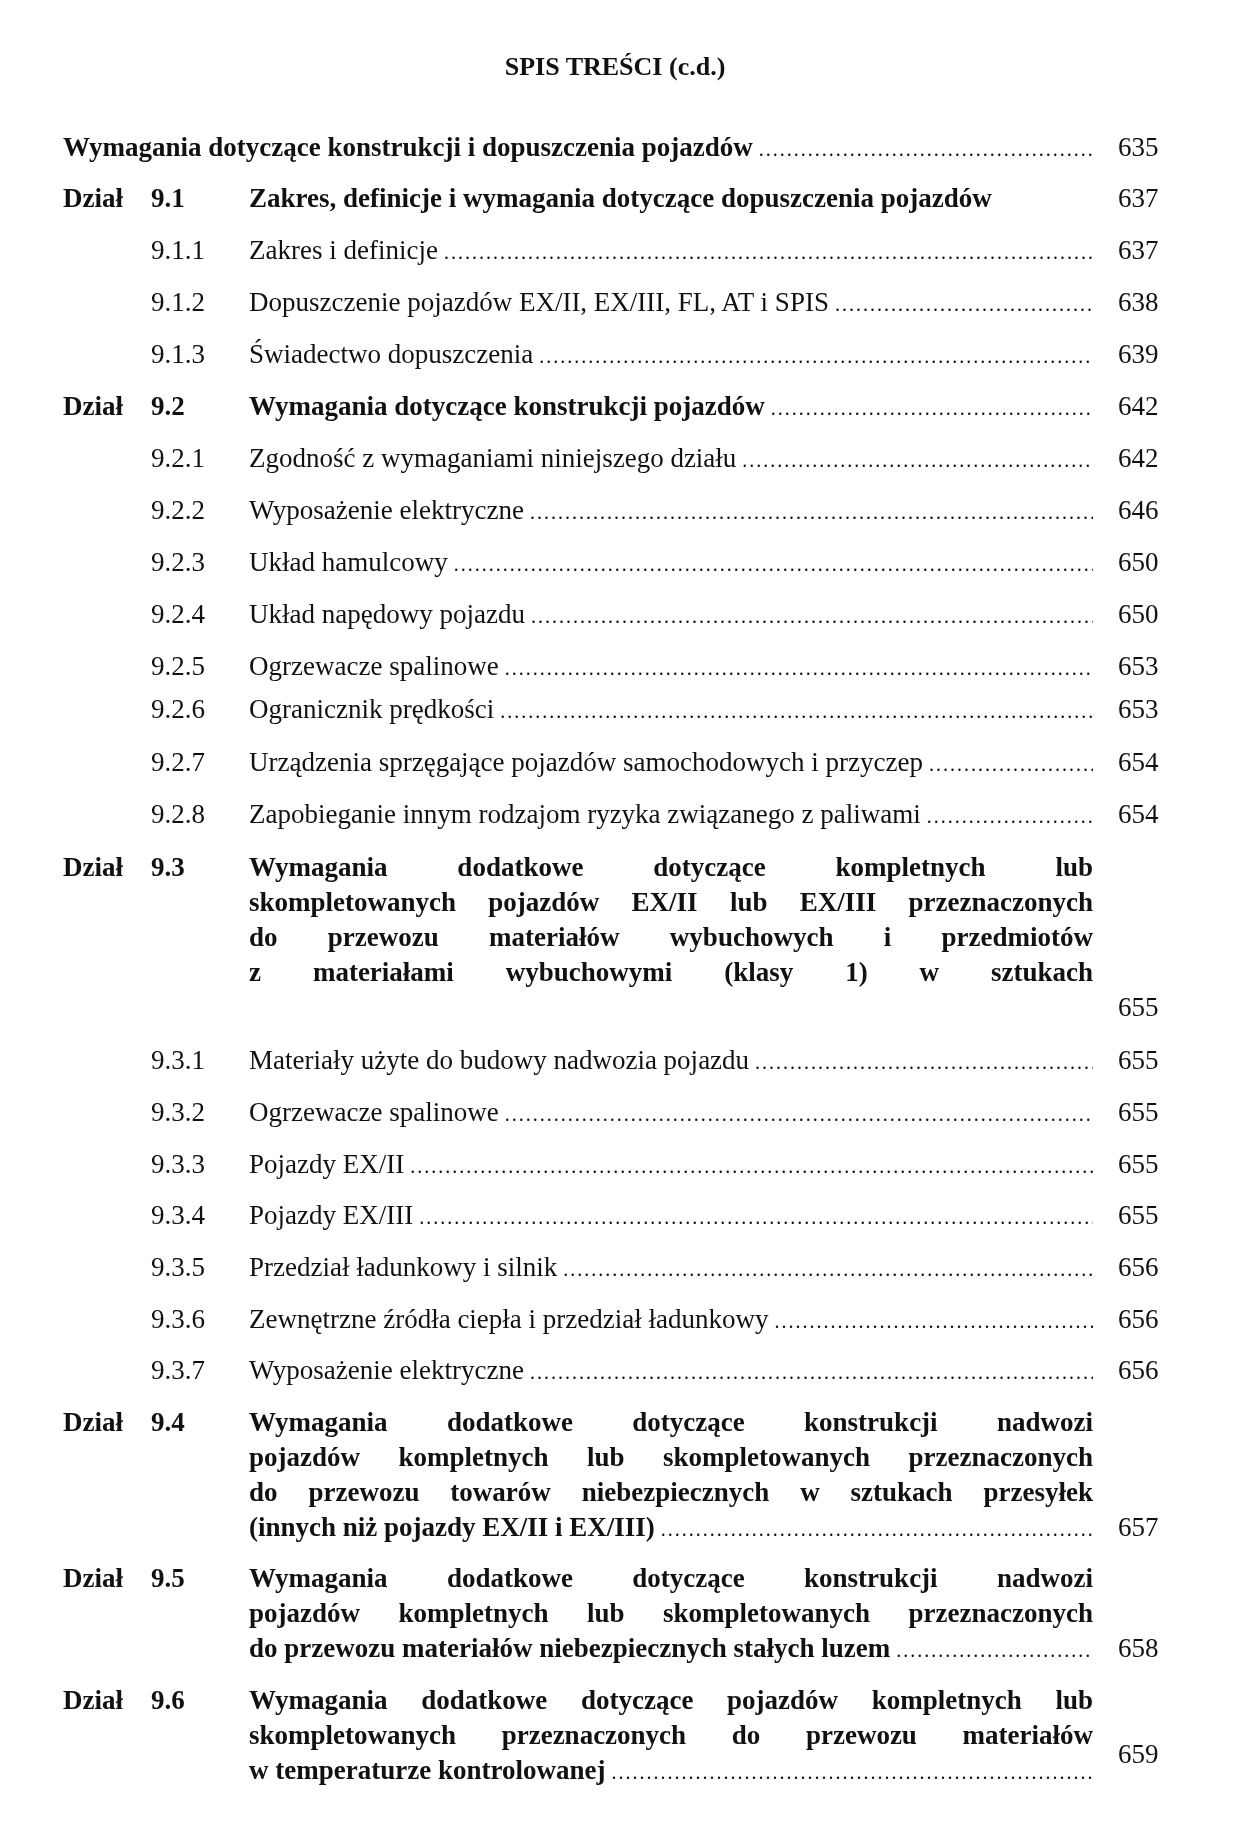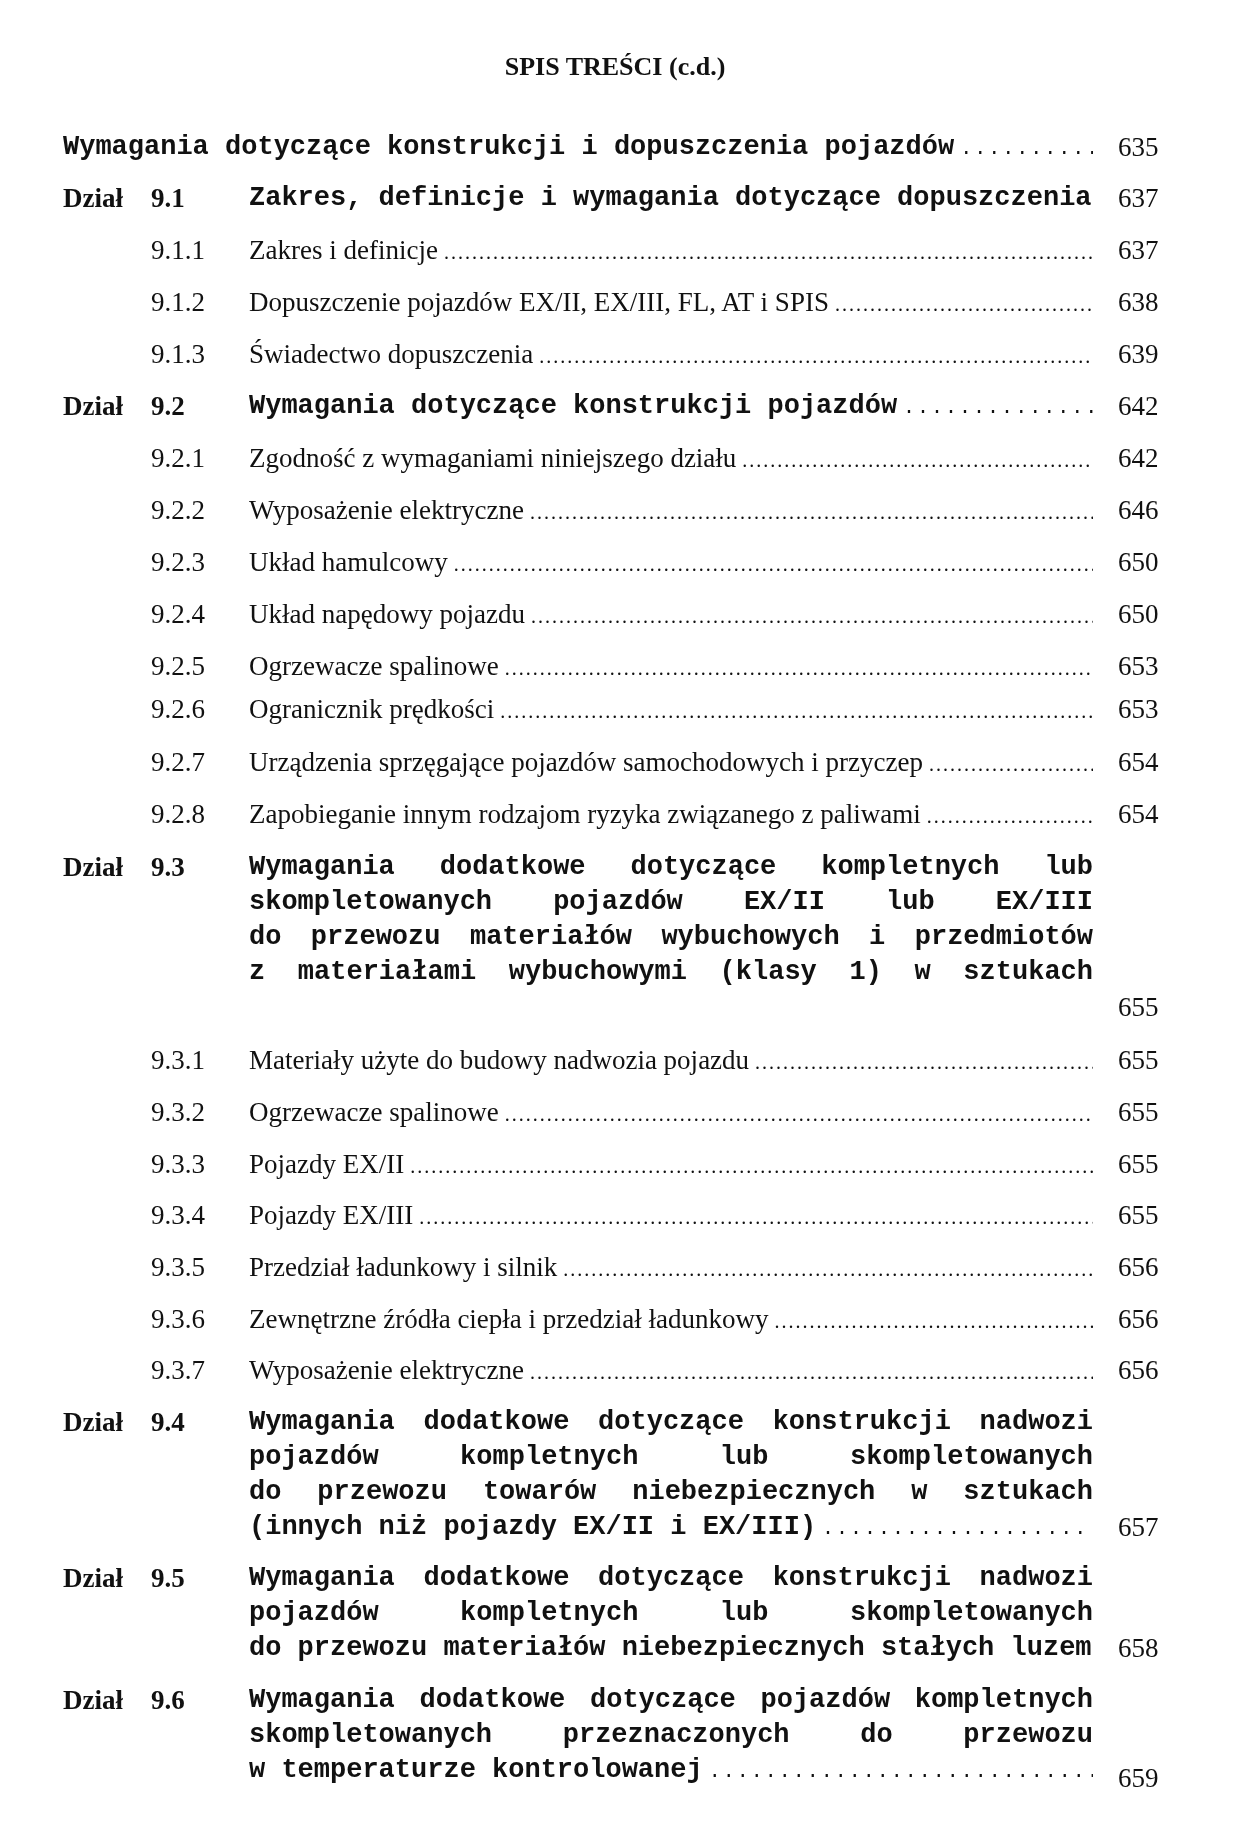--- a/index.html
+++ b/index.html
@@ -14,21 +14,21 @@
     }
     .row {
       position: absolute; left: 0; width: 1238px;
       font-size: 27px; line-height: 35px;
     }
     .lbl { position: absolute; left: 63px; top: 0; font-weight: bold; }
     .num { position: absolute; left: 151px; top: 0; }
     .num.b { font-weight: bold; }
     .txt { position: absolute; left: 249px; width: 844px; top: 0; }
     .txt.top { left: 63px; width: 1030px; }
-    .txt.b { font-weight: bold; font-family: Liberation Mono, monospace; }
+    .txt.b { font-weight: bold; }
     .txt .line { display: block; height: 35px; white-space: nowrap; overflow: hidden; }
     .txt .line.just { text-align: justify; text-align-last: justify; white-space: normal; }
     .last { display: flex; align-items: baseline; }
     .last .t { white-space: nowrap; flex: 0 0 auto; }
     .last .dots {
       flex: 1 1 auto; overflow: hidden; white-space: nowrap; margin-left: 6px;
       font-weight: normal; letter-spacing: 2px; font-size: 20px;
     }
     .last .dots::before {
       content: "................................................................................................................................................................................................................................";
@@ -245,14 +245,14 @@
 </div>
 
 <div class="row" style="top:1683px;">
   <span class="lbl">Dział</span>
   <span class="num b">9.6</span>
   <div class="txt b">
     <span class="line just">Wymagania dodatkowe dotyczące pojazdów kompletnych lub</span>
     <span class="line just">skompletowanych przeznaczonych do przewozu materiałów</span>
     <span class="line last"><span class="t">w temperaturze kontrolowanej</span><span class="dots"></span></span>
   </div>
-  <span class="pg" style="top:78px;text-align:right;">659</span>
+  <span class="pg" style="top:54px;text-align:right;">659</span>
 </div>
 
 </body></html>

